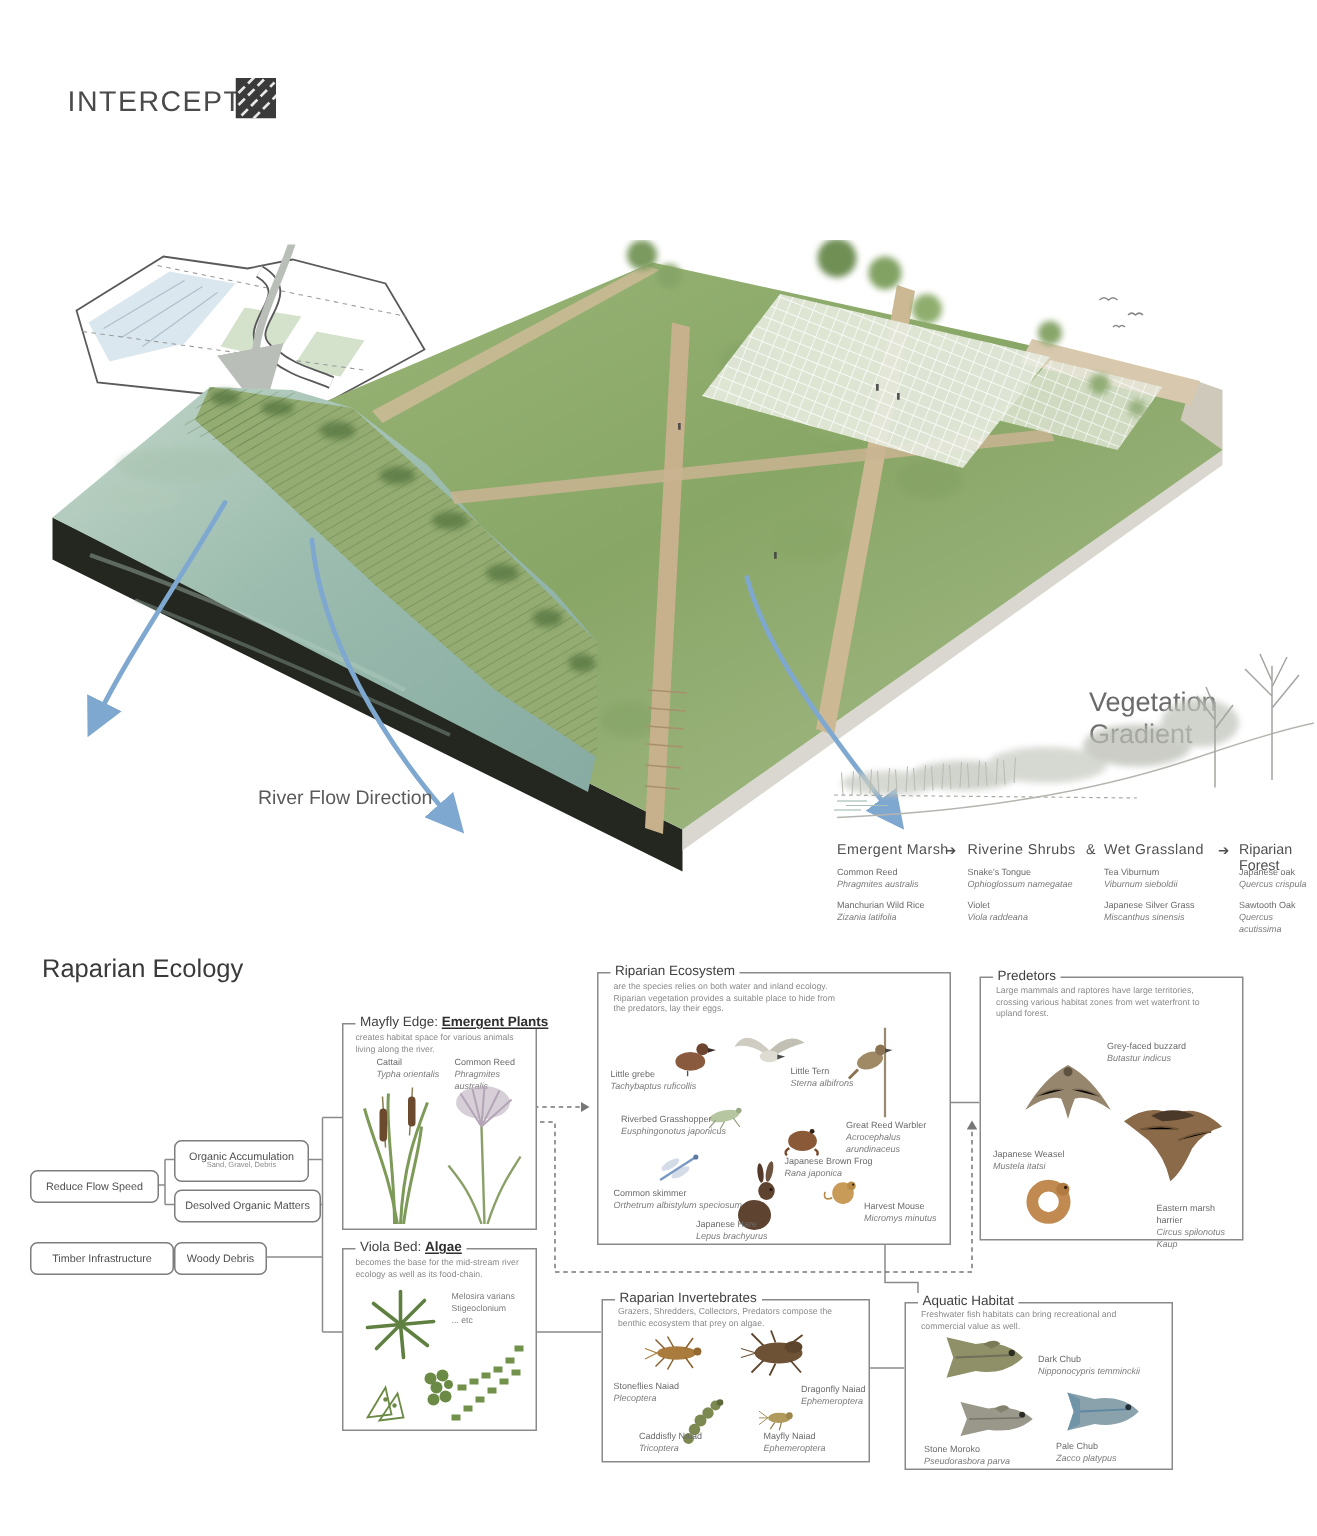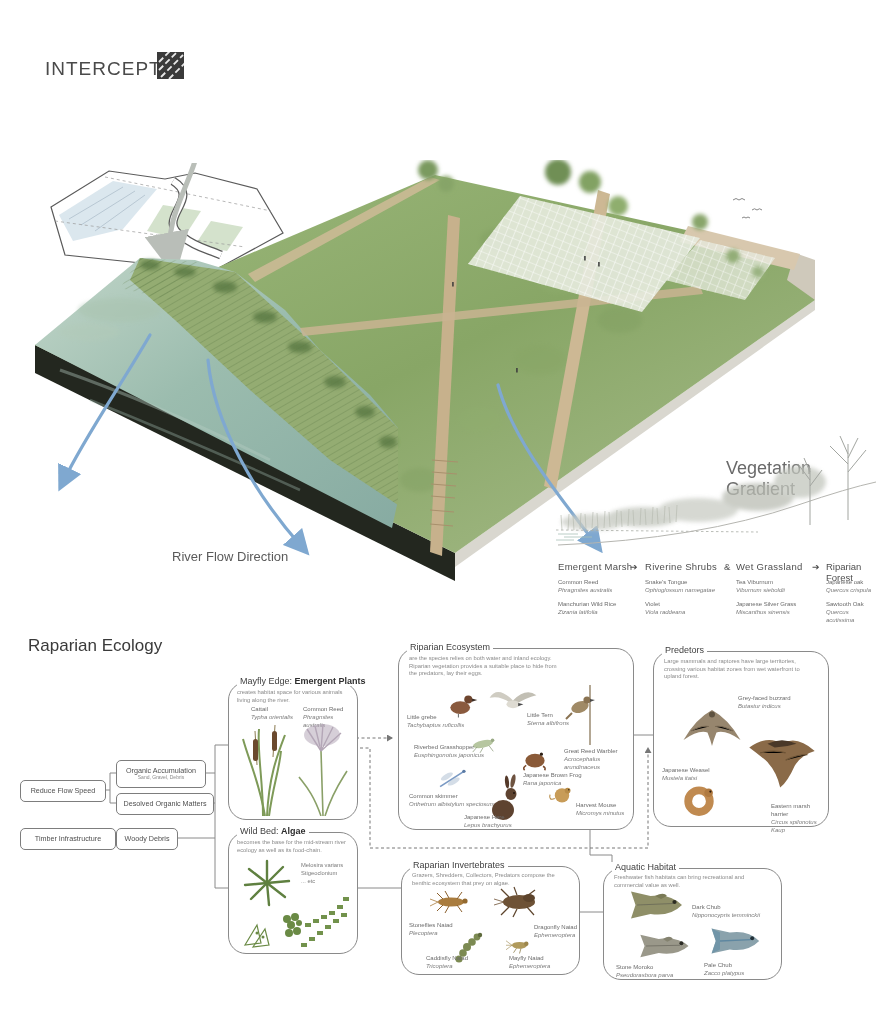--- a/index.html
+++ b/index.html
@@ -3,36 +3,36 @@
 <meta charset="utf-8">
 <style>
   html,body{margin:0;padding:0;background:#fff;}
   #page{position:relative;width:878px;height:1024px;background:#fff;overflow:hidden;
         font-family:"Liberation Sans",sans-serif;color:#555;}
   .abs{position:absolute;}
   
   #intercept-title{left:45px;top:58px;font-size:19px;letter-spacing:1px;color:#4a4a4a;}
   #intercept-body{left:45px;top:84px;width:345px;font-size:12.5px;line-height:1.34;color:#666;}
   
-  #flow-label{left:172px;top:524px;font-size:13px;color:#5a5a5a;margin-top:25px;}
+  #flow-label{left:172px;top:524px;font-size:13px;color:#5a5a5a;}
   #veg-title{left:726px;top:458px;font-size:18px;color:#6a6a6a;}
   
   .zone-head{font-size:9.5px;color:#4f4f4f;letter-spacing:.3px;}
   .zone-arrow{font-size:9px;color:#4f4f4f;}
   .sp{font-size:6px;line-height:1.35;color:#6b6b6b;}
   .sp .latin{font-style:italic;color:#7b7b7b;}
   
   #eco-title{left:28px;top:636px;font-size:17px;color:#3a3a3a;}
   .sbox{position:absolute;border:1px solid #7d7d7d;border-radius:5px;background:#fff;
         display:flex;flex-direction:column;align-items:center;justify-content:center;
         font-size:7.2px;color:#4f4f4f;text-align:center;line-height:1.15;z-index:2;}
   .sbox .sub{font-size:5px;color:#8a8a8a;}
-  .box{position:absolute;border:1px solid #8a8a8a;border-radius:18px;background:#fff;z-index:2;}
+  .box{position:absolute;border:1px solid #8a8a8a;border-radius:0;background:#fff;z-index:2;}
   .legend{position:absolute;top:-7px;left:8px;background:#fff;padding:0 3px;font-size:9px;color:#3f3f3f;white-space:nowrap;}
-  .legend b{color:#2e2e2e;}
+  .legend b{color:#2e2e2e;text-decoration:underline;}
   .bdesc{position:absolute;font-size:5.8px;line-height:1.3;color:#8a8a8a;}
   .critter{position:absolute;}
   .note{position:absolute;font-size:5.8px;line-height:1.4;color:#7b7b7b;}
   svg{display:block;}
 </style>
 </head>
 <body>
 <div id="page">
 
 <div class="abs" id="intercept-title">INTERCEPT...</div>
@@ -347,21 +347,21 @@
           <path d="M26,30 L20,5"></path>
           <path d="M26,30 L28,3"></path>
           <path d="M26,30 L38,6"></path>
           <path d="M26,30 L46,12"></path>
     </g>
     <ellipse cx="27" cy="14" rx="18" ry="11" fill="#b5a8b8" opacity="0.55"></ellipse>
   </svg>
 </div>
 
 <div class="box" style="left:228px;top:832px;width:128px;height:120px">
-  <div class="legend"><span>Wild Bed: </span><b>Algae</b></div>
+  <div class="legend"><span>Viola Bed: </span><b>Algae</b></div>
   <div class="bdesc" style="left:8px;top:6px;width:112px">becomes the base for the mid-stream river ecology as well as its food-chain.</div>
   <div class="note" style="left:72px;top:28px">
     <div>Melosira varians</div>
         <div>Stigeoclonium</div>
         <div>... etc</div>
   </div>
   <svg class="critter" style="left:14px;top:26px" width="48" height="48" viewBox="0 0 48 48">
     <g stroke="#5f8040" stroke-width="2.4" stroke-linecap="round">
       <line x1="24" y1="24" x2="24" y2="2"></line>
           <line x1="24" y1="24" x2="40" y2="8"></line>

